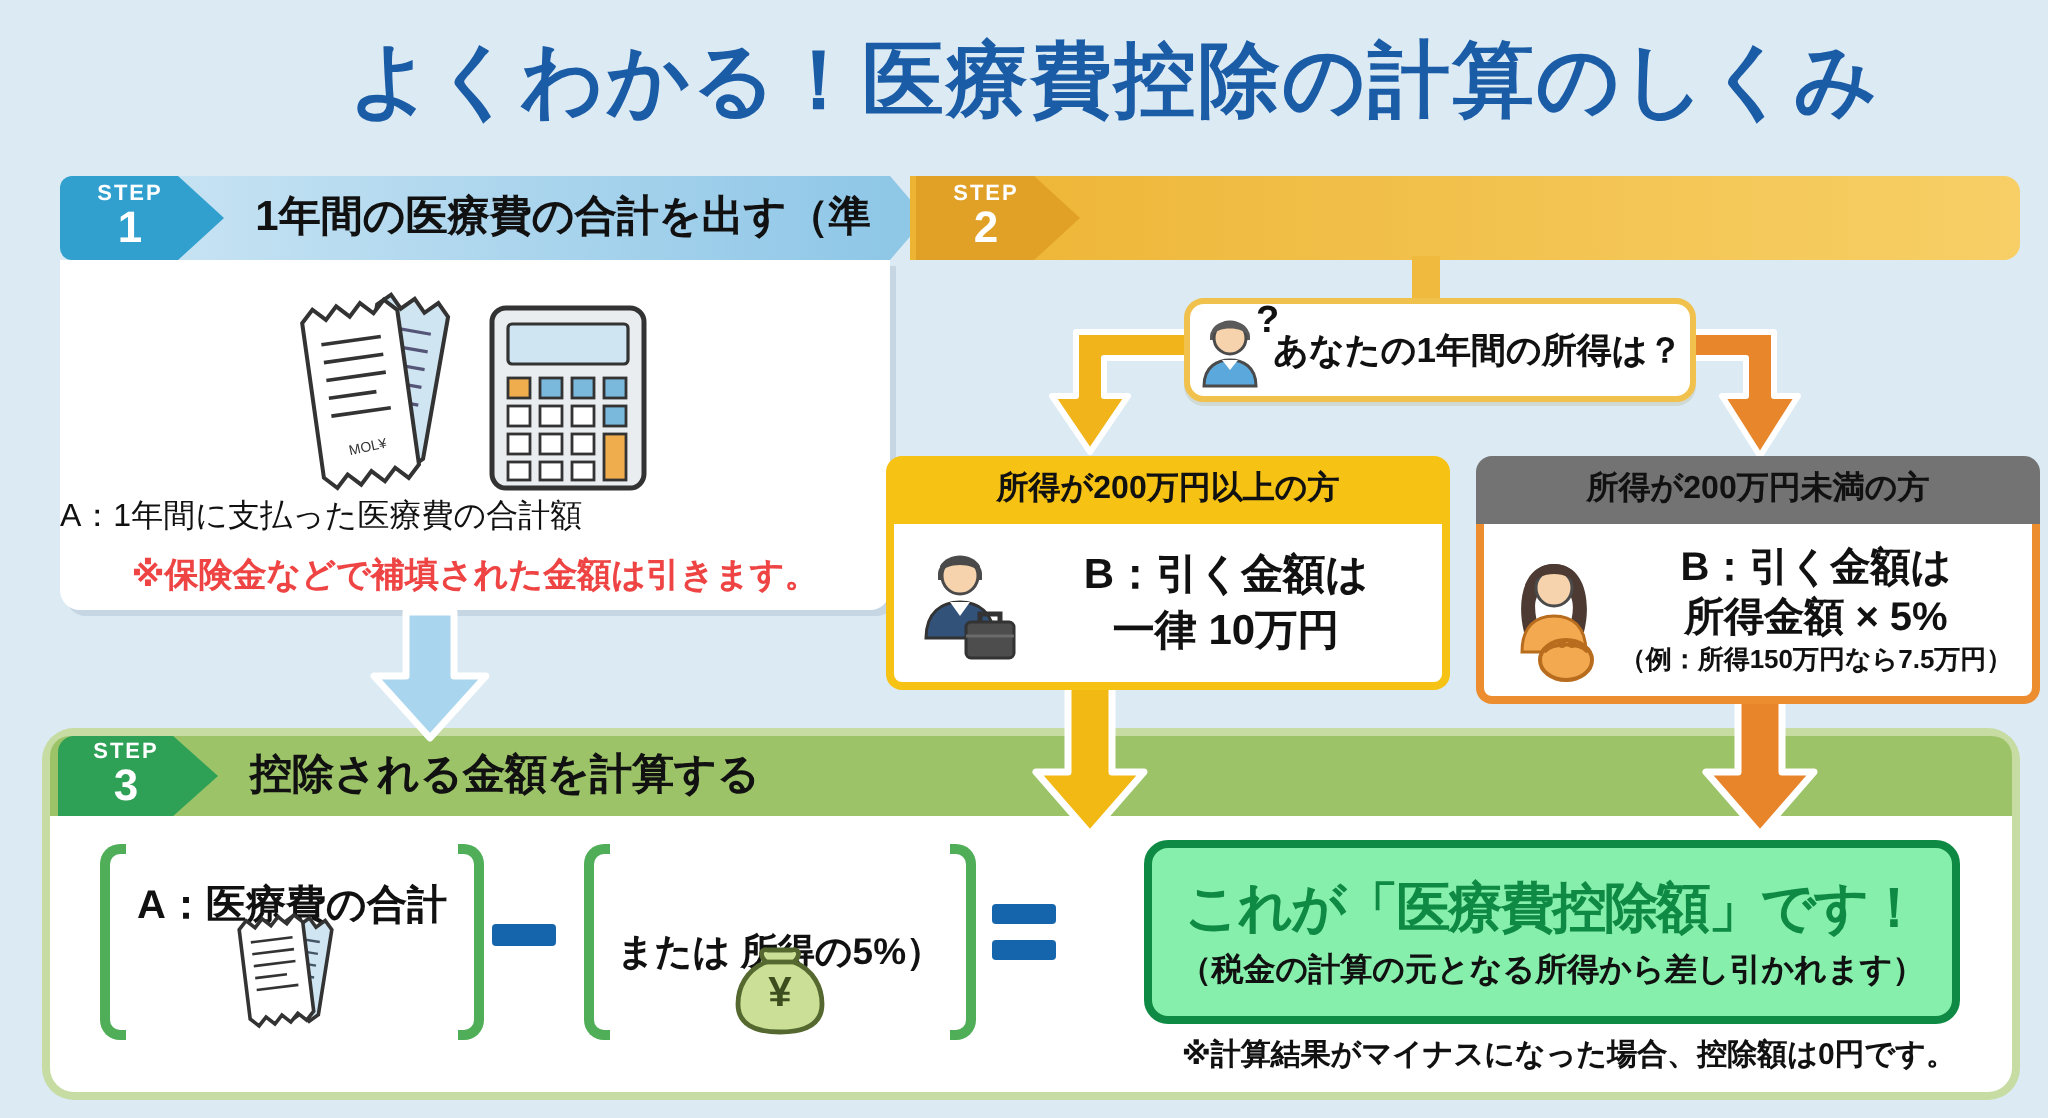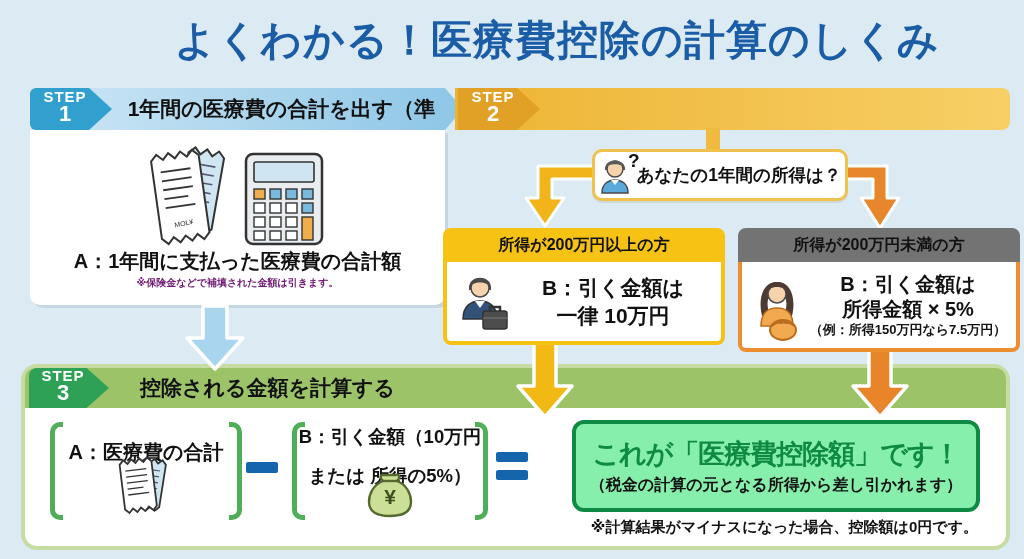--- a/index.html
+++ b/index.html
@@ -12,33 +12,33 @@
   
   .title{top:13px;left:0;width:100%;text-align:center;font-size:41px;
     font-weight:bold;color:#1b5ca6;letter-spacing:1px;padding-left:45px;}
   
   .band{height:42px;}
   .s1-band{left:30px;top:88px;width:415px;background:linear-gradient(90deg,#cfe7f5,#8fc7e7);border-radius:6px 0 0 6px;}
   .s1-tip{left:445px;top:88px;width:0;height:0;border-top:21px solid transparent;border-bottom:21px solid transparent;border-left:18px solid #8fc7e7;}
   .s2-band{left:455px;top:88px;width:555px;background:linear-gradient(90deg,#edb434,#f7cf66);border-radius:0 8px 8px 0;}
   .badge{width:82px;height:42px;color:#fff;text-align:center;font-weight:bold;
     clip-path:polygon(0 0,72% 0,100% 50%,72% 100%,0 100%);padding-top:3px;box-sizing:border-box;}
-  .badge .bl{font-size:15px;line-height:12px;letter-spacing:1px;margin-right:12px;}
+  .badge .bl{font-size:11px;line-height:12px;letter-spacing:1px;margin-right:12px;}
   .badge .bn{font-size:22px;line-height:22px;margin-right:12px;}
   .s1-badge{left:30px;top:88px;background:#32a0cf;border-radius:6px 0 0 6px;}
   .s2-badge{left:458px;top:88px;background:#e0a126;}
   .band-heading{height:42px;line-height:42px;text-align:center;font-size:21px;font-weight:bold;}
   .s1-heading{left:118px;top:88px;width:327px;}
   .s2-heading{left:545px;top:88px;width:460px;}
   
   .s1-box{left:30px;top:130px;width:415px;height:175px;background:#fff;
     border-radius:0 0 10px 10px;box-shadow:3px 3px 0 rgba(100,130,150,.18);}
   .s1-art{left:100px;top:6px;}
-  .s1-label{top:118px;left:0;width:100%;text-align:center;font-size:20px;font-weight:bold;}
-  .s1-note{top:146px;left:0;width:100%;text-align:center;font-size:10px;font-weight:bold;color:#701a75;}
+  .s1-label{top:118px;left:0;width:100%;text-align:left;font-size:16px;font-weight:normal;}
+  .s1-note{top:146px;left:0;width:100%;text-align:center;font-size:17px;font-weight:bold;color:#ef4444;}
   
   .bubble{left:592px;top:149px;width:256px;height:52px;background:#fff;
     border:3px solid #f1c14d;border-radius:10px;display:flex;align-items:center;
     justify-content:center;gap:6px;box-sizing:border-box;box-shadow:0 2px 0 rgba(150,120,40,.15);}
   .bubble-icon{position:relative;width:32px;height:38px;flex:0 0 auto;}
   .bubble-q{position:absolute;top:-6px;right:-9px;font-size:19px;font-weight:bold;}
   .bubble-text{font-size:17.5px;font-weight:bold;white-space:nowrap;}
   
   .branch{width:282px;}
   .branch-high{left:443px;top:228px;}
@@ -54,21 +54,21 @@
   .branch-lines{margin-left:58px;height:100%;display:flex;flex-direction:column;
     justify-content:center;text-align:center;}
   .bline{font-size:21px;font-weight:bold;line-height:1.3;}
   .bline-sm{font-size:20px;font-weight:bold;line-height:1.25;}
   .bexample{font-size:13px;font-weight:bold;line-height:1.3;}
   
   .step3{left:25px;top:368px;width:981px;height:178px;background:#fff;
     border-radius:12px;box-shadow:0 0 0 4px #c6dca2;}
   .s3-band{position:absolute;left:0;top:0;right:0;height:40px;background:#9cc368;border-radius:10px 10px 0 0;}
   .s3-badge{left:4px;top:0;width:80px;height:40px;background:#2fa156;border-radius:8px 0 0 0;padding-top:2px;}
-  .s3-heading{left:100px;top:0;height:51px;line-height:40px;font-size:21px;font-weight:bold;margin-left:15px;}
+  .s3-heading{left:100px;top:0;height:51px;line-height:40px;font-size:21px;font-weight:bold;}
   .group{position:absolute;top:54px;height:98px;}
   .groupA{left:25px;width:192px;}
   .groupB{left:267px;width:196px;}
   .brk{position:absolute;top:0;bottom:0;width:13px;border:5px solid #4fae57;box-sizing:border-box;}
   .brk-l{left:0;border-right:none;border-radius:10px 0 0 10px;}
   .brk-r{right:0;border-left:none;border-radius:0 10px 10px 0;}
   .ga-label{position:absolute;top:17px;left:0;right:0;text-align:center;font-size:20px;font-weight:bold;}
   .ga-art{position:absolute;left:56px;top:32px;}
   .gb-l1{position:absolute;top:2px;left:0;right:0;text-align:center;font-size:18.5px;font-weight:bold;}
   .gb-l2{position:absolute;top:25px;left:0;right:0;text-align:center;font-size:18.5px;font-weight:bold;margin-top:16px;}
@@ -191,21 +191,20 @@
           </g>
         </g>
       </svg>
     </div>
 
     <div class="minus"></div>
 
     <div class="group groupB">
       <div class="brk brk-l"></div>
       <div class="brk brk-r"></div>
-      <div class="gb-l1">B：引く金額（10万円</div>
       <div class="gb-l2">または 所得の5%）</div>
       <svg class="gb-art" width="50" height="46" viewBox="0 0 50 46">
         <path d="M18 9 C14 5 16 2 19 3 L31 3 C34 2 36 5 32 9 C42 13 46 22 46 30 C46 40 38 44 25 44 C12 44 4 40 4 30 C4 22 8 13 18 9 Z" fill="#ccdf96" stroke="#55682f" stroke-width="2.4"></path>
         <path d="M17 9 L33 9" stroke="#55682f" stroke-width="2.4"></path>
       </svg>
       <div class="yen-overlay">¥</div>
     </div>
 
     <div class="equals">
         <span></span>

